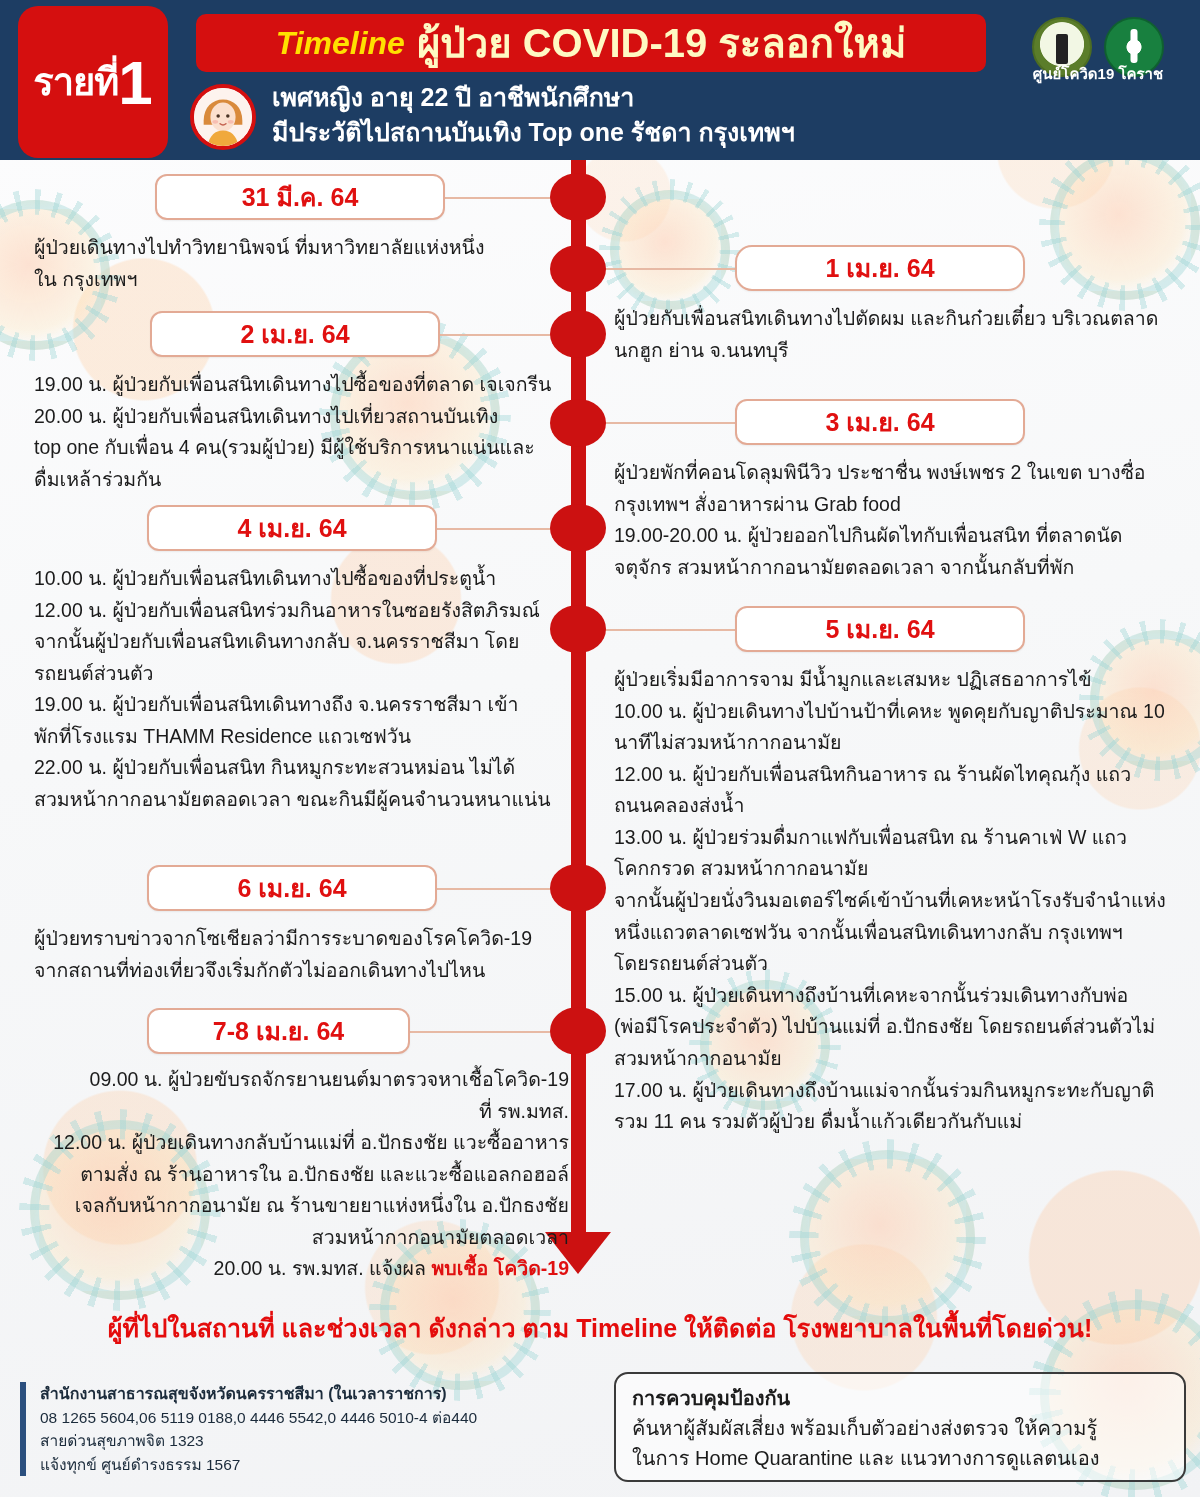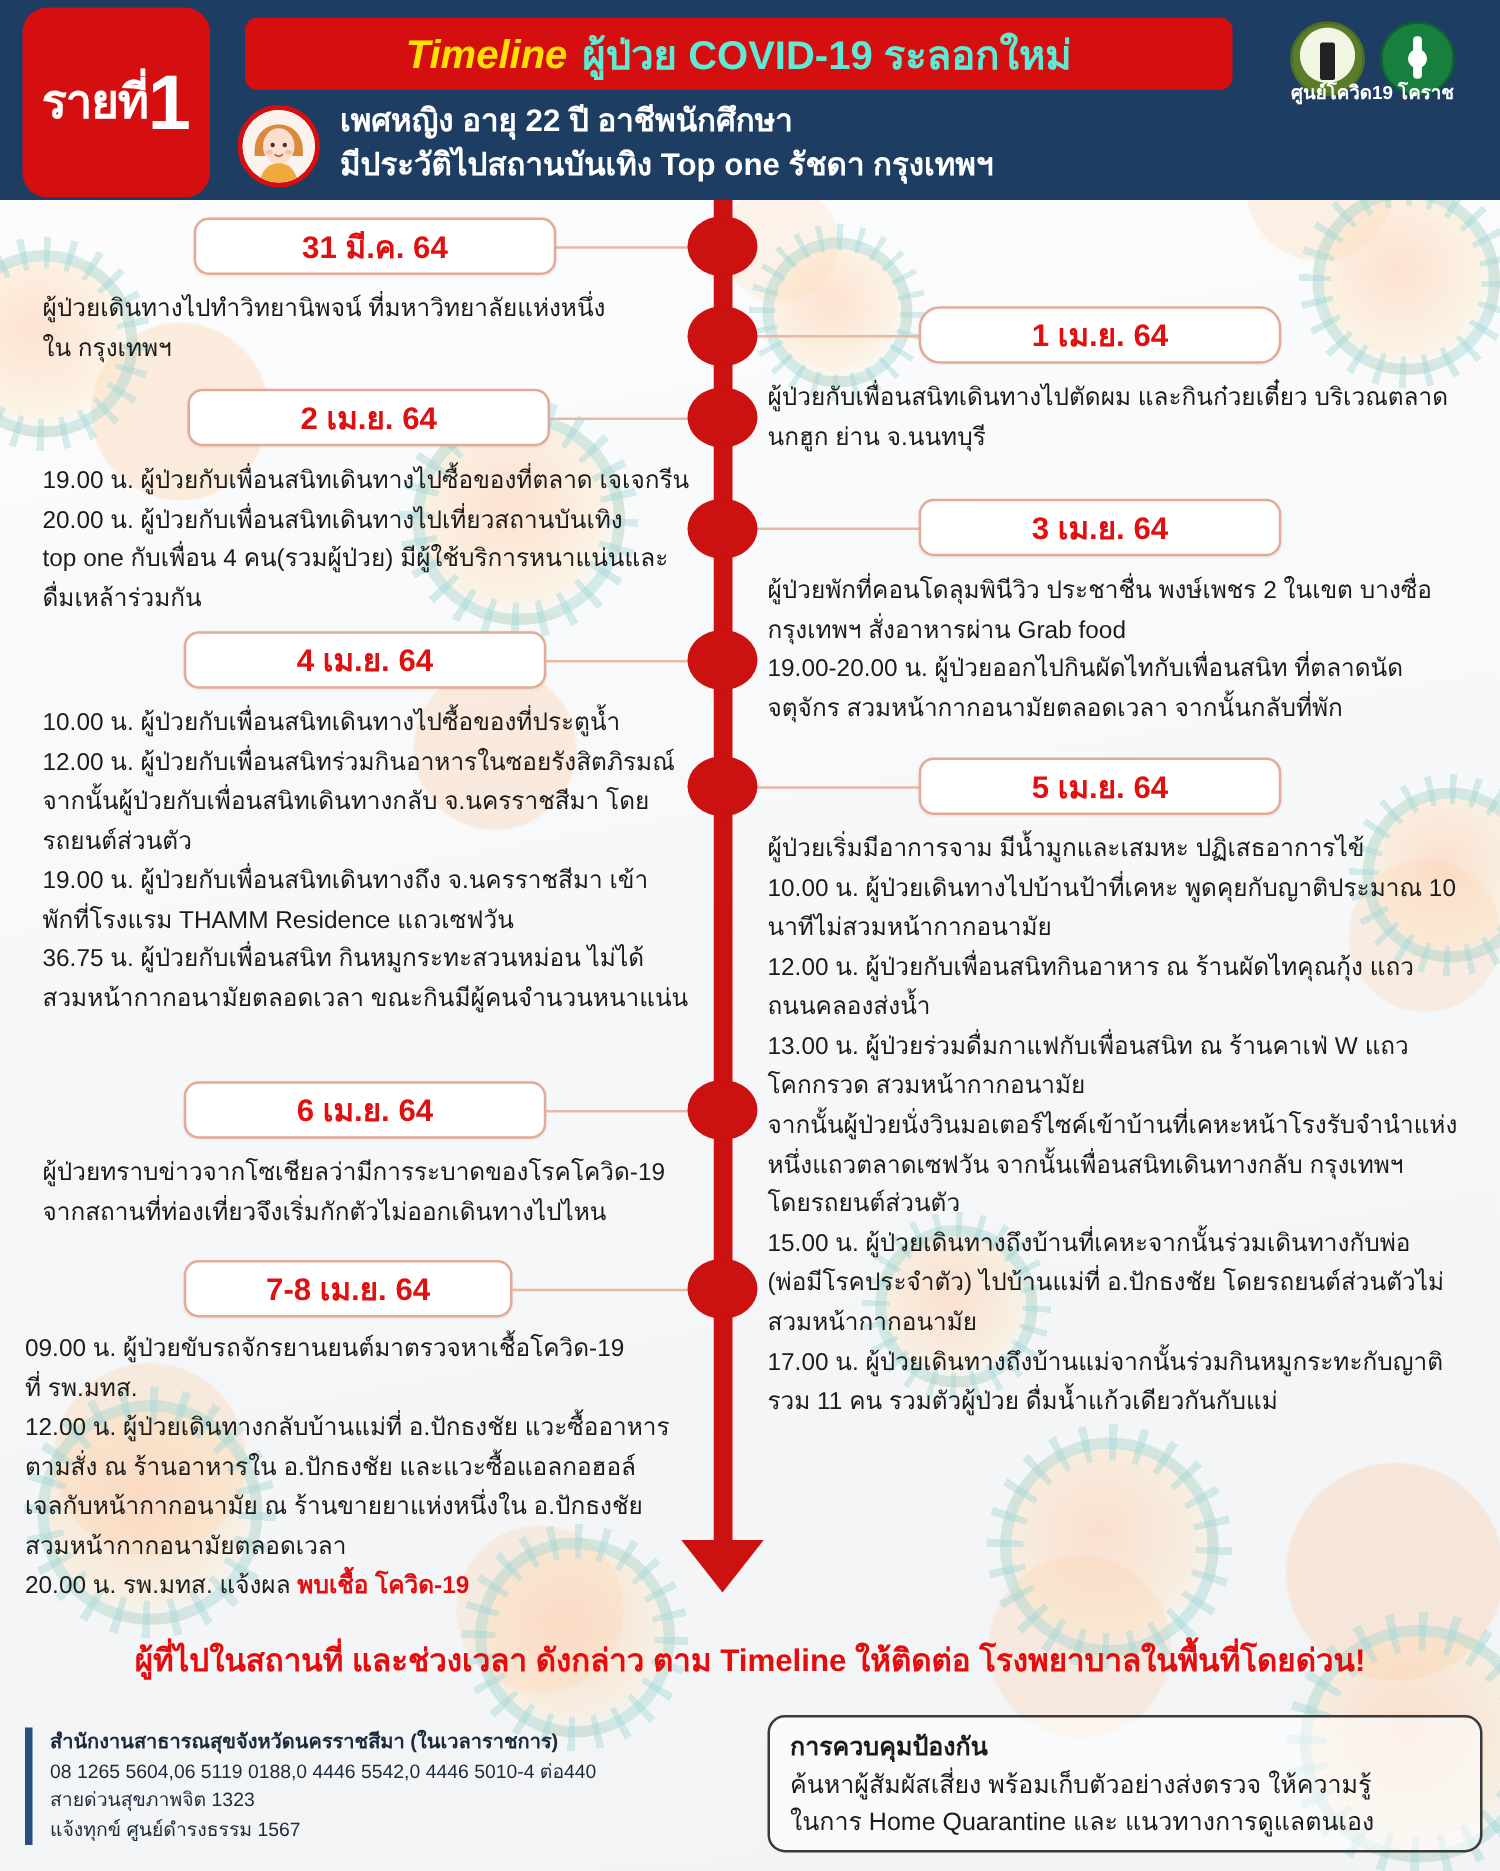--- a/index.html
+++ b/index.html
@@ -53,21 +53,21 @@
   }
   #case-badge .lbl { font-size: 38px; font-weight: bold; line-height: 1; letter-spacing: -1px; }
   #case-badge .num { font-size: 62px; font-weight: bold; line-height: 1; margin-top: 2px; }
 
   #title-bar {
     position: absolute; left: 196px; top: 14px; width: 790px; height: 58px;
     background: #d50f0f; border-radius: 10px;
     display: flex; align-items: center; justify-content: center;
   }
   #title-bar .t1 { color: #ffe000; font-size: 32px; font-weight: bold; font-style: italic; }
-  #title-bar .t2 { color: #5eead4; font-size: 32px; font-weight: bold; margin-left: 12px; }
+  #title-bar .t2 { color: #fef9c3; font-size: 40px; font-weight: bold; margin-left: 12px; }
 
   #avatar {
     position: absolute; left: 190px; top: 84px; width: 66px; height: 66px;
     border-radius: 50%; background: #fff; border: 4px solid #d50f0f; overflow: hidden;
   }
   #patient-info {
     position: absolute; left: 272px; top: 80px; width: 720px;
     color: #fff; font-size: 25px; font-weight: bold; line-height: 1.38;
   }
 
@@ -248,21 +248,21 @@
   </div>
 
   <div class="date-badge" style="left:147px; top:505px; width:290px;">4 เม.ย. 64</div>
   <div class="body-text" style="left:34px; top:563px; width:540px;">
     <div>10.00 น. ผู้ป่วยกับเพื่อนสนิทเดินทางไปซื้อของที่ประตูน้ำ</div>
     <div>12.00 น. ผู้ป่วยกับเพื่อนสนิทร่วมกินอาหารในซอยรังสิตภิรมณ์</div>
     <div>จากนั้นผู้ป่วยกับเพื่อนสนิทเดินทางกลับ จ.นครราชสีมา โดย</div>
     <div>รถยนต์ส่วนตัว</div>
     <div>19.00 น. ผู้ป่วยกับเพื่อนสนิทเดินทางถึง จ.นครราชสีมา เข้า</div>
     <div>พักที่โรงแรม THAMM Residence แถวเซฟวัน</div>
-    <div>36.75 น. ผู้ป่วยกับเพื่อนสนิท กินหมูกระทะสวนหม่อน ไม่ได้</div>
+    <div>22.00 น. ผู้ป่วยกับเพื่อนสนิท กินหมูกระทะสวนหม่อน ไม่ได้</div>
     <div>สวมหน้ากากอนามัยตลอดเวลา ขณะกินมีผู้คนจำนวนหนาแน่น</div>
   </div>
 
   <div class="date-badge" style="left:735px; top:606px; width:290px;">5 เม.ย. 64</div>
   <div class="body-text" style="left:614px; top:664px; width:585px;">
     <div>ผู้ป่วยเริ่มมีอาการจาม มีน้ำมูกและเสมหะ ปฏิเสธอาการไข้</div>
     <div>10.00 น. ผู้ป่วยเดินทางไปบ้านป้าที่เคหะ พูดคุยกับญาติประมาณ 10</div>
     <div>นาทีไม่สวมหน้ากากอนามัย</div>
     <div>12.00 น. ผู้ป่วยกับเพื่อนสนิทกินอาหาร ณ ร้านผัดไทคุณกุ้ง แถว</div>
     <div>ถนนคลองส่งน้ำ</div>
@@ -278,21 +278,21 @@
     <div>รวม 11 คน รวมตัวผู้ป่วย ดื่มน้ำแก้วเดียวกันกับแม่</div>
   </div>
 
   <div class="date-badge" style="left:147px; top:865px; width:290px;">6 เม.ย. 64</div>
   <div class="body-text" style="left:34px; top:923px; width:535px;">
     <div>ผู้ป่วยทราบข่าวจากโซเชียลว่ามีการระบาดของโรคโควิด-19</div>
     <div>จากสถานที่ท่องเที่ยวจึงเริ่มกักตัวไม่ออกเดินทางไปไหน</div>
   </div>
 
   <div class="date-badge" style="left:147px; top:1008px; width:263px;">7-8 เม.ย. 64</div>
-  <div class="body-text" style="left:20px; top:1064px; width:535px;">
+  <div class="body-text" style="left:34px; top:1064px; width:535px;text-align:right;">
     <div>09.00 น. ผู้ป่วยขับรถจักรยานยนต์มาตรวจหาเชื้อโควิด-19</div>
     <div>ที่ รพ.มทส.</div>
     <div>12.00 น. ผู้ป่วยเดินทางกลับบ้านแม่ที่ อ.ปักธงชัย แวะซื้ออาหาร</div>
     <div>ตามสั่ง ณ ร้านอาหารใน อ.ปักธงชัย และแวะซื้อแอลกอฮอล์</div>
     <div>เจลกับหน้ากากอนามัย ณ ร้านขายยาแห่งหนึ่งใน อ.ปักธงชัย</div>
     <div>สวมหน้ากากอนามัยตลอดเวลา</div>
     <div>
       <span>20.00 น. รพ.มทส. แจ้งผล </span><span class="hl">พบเชื้อ โควิด-19</span>
     </div>
   </div>

